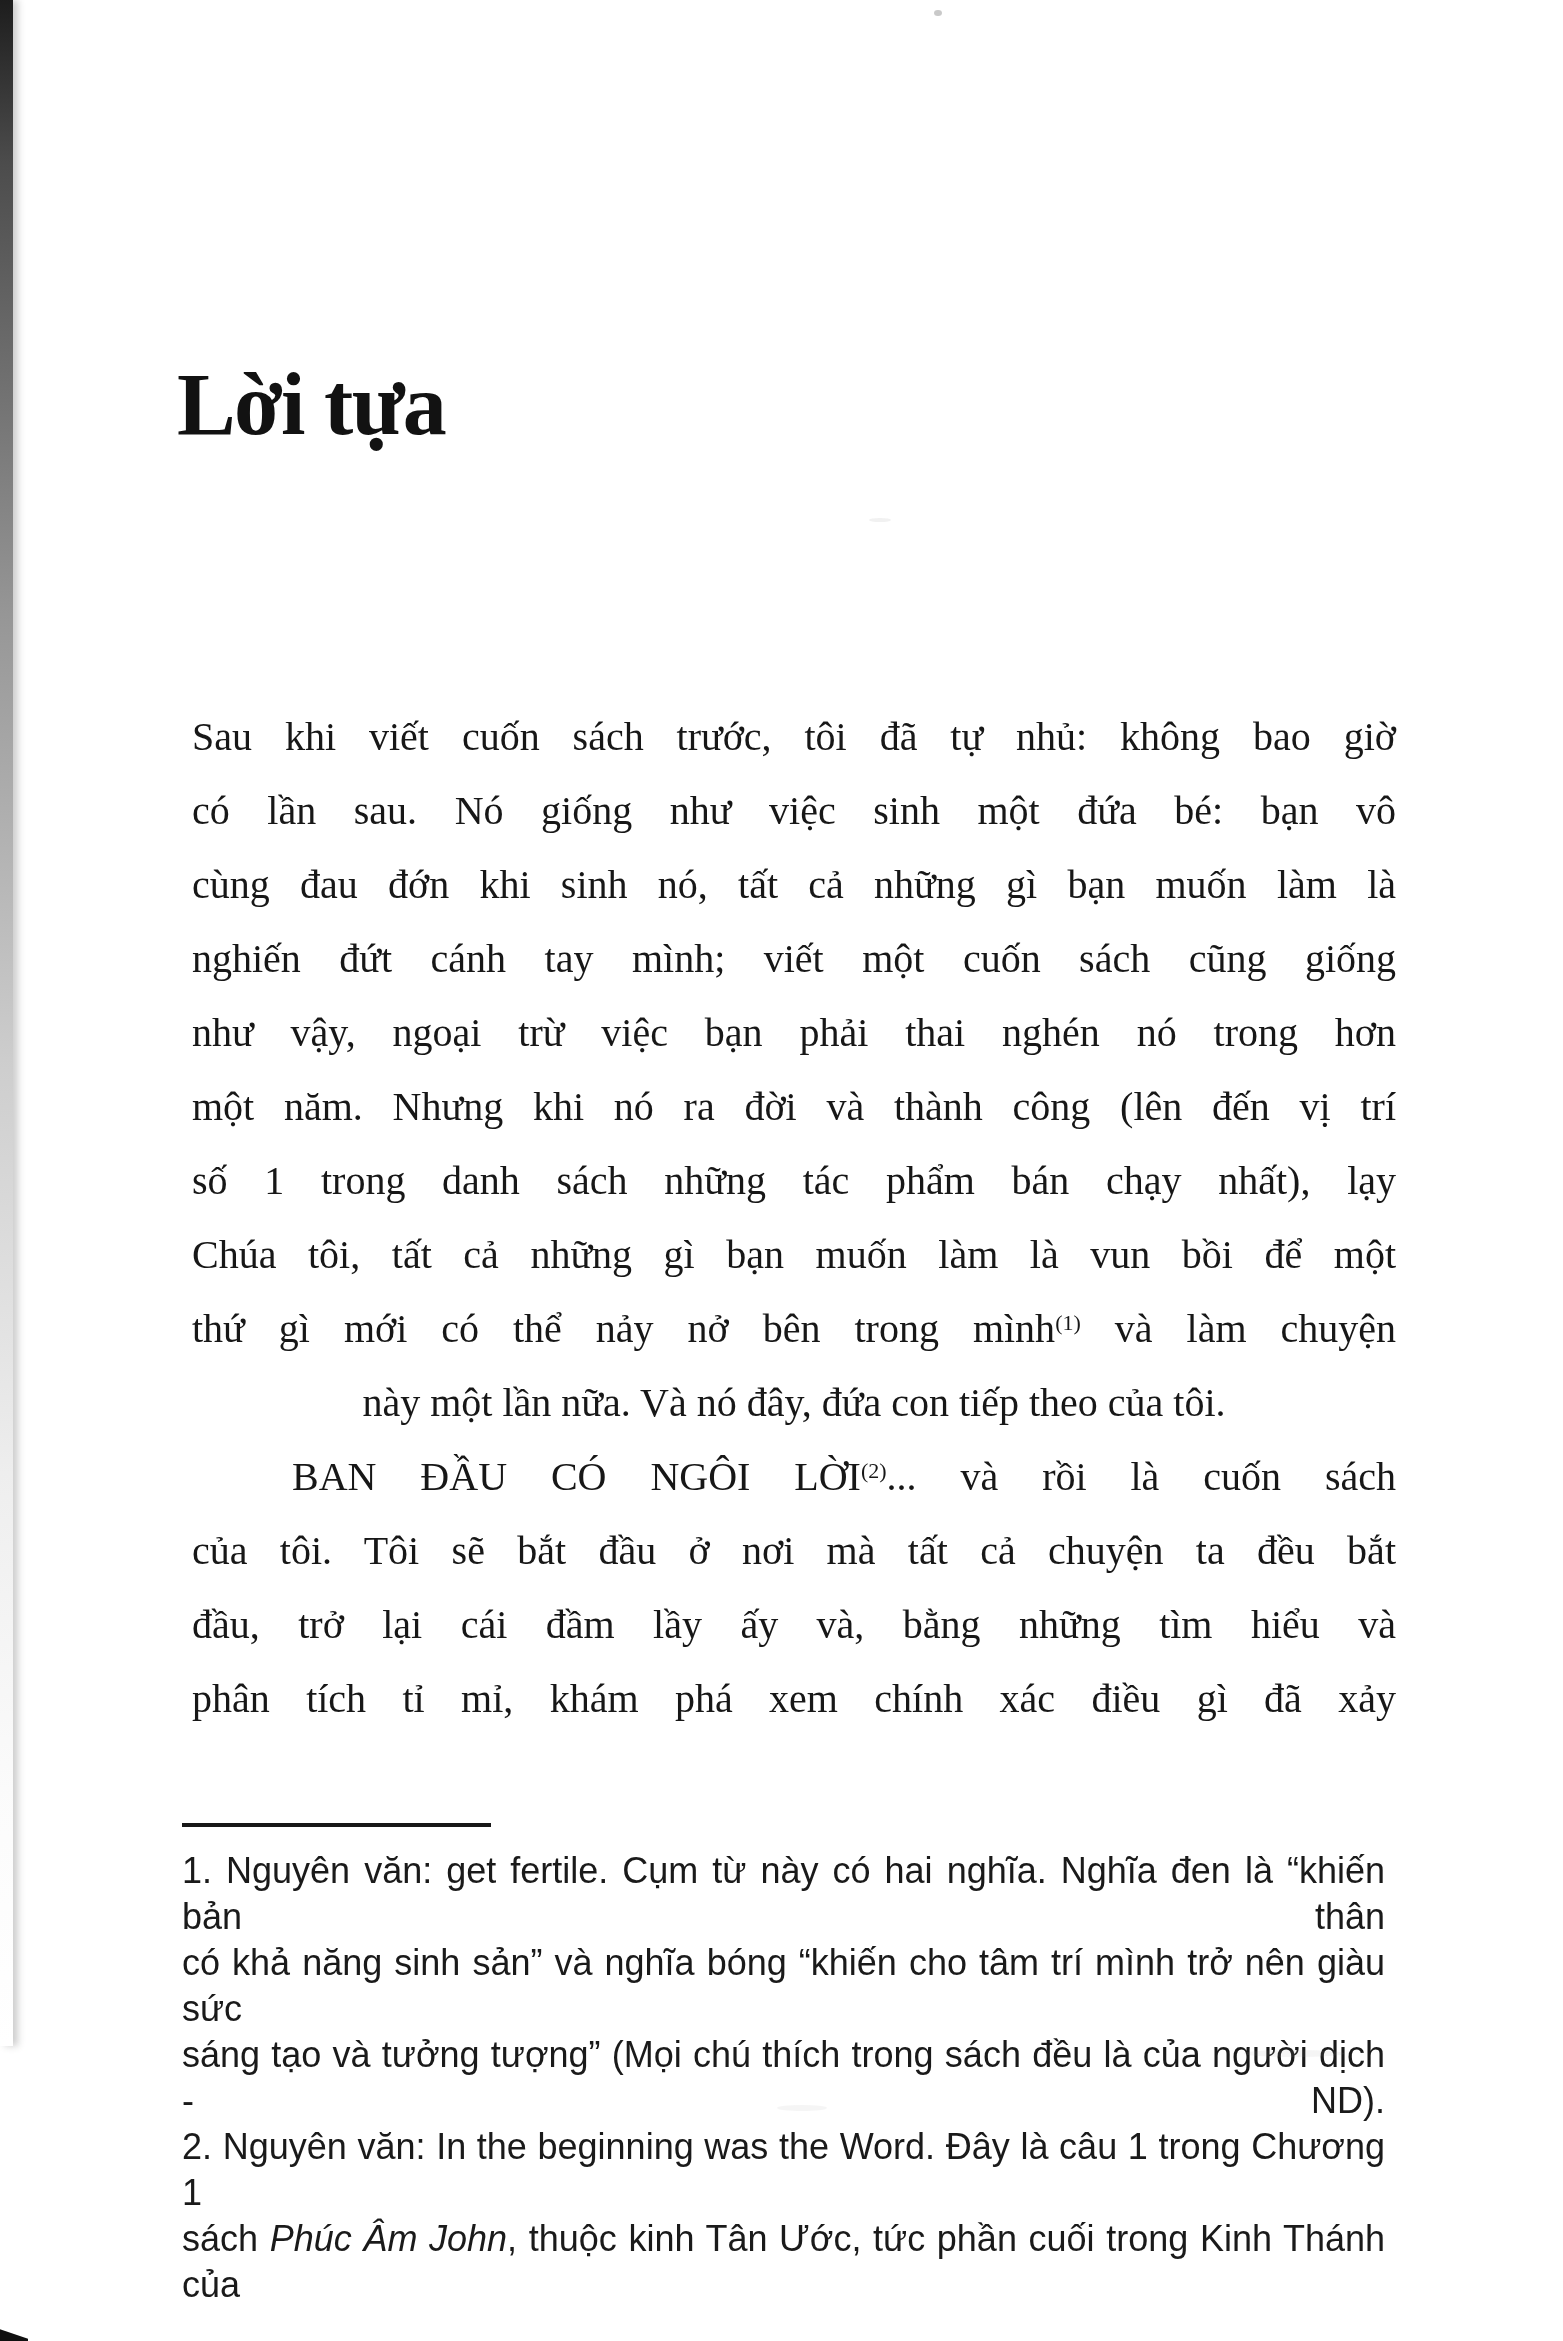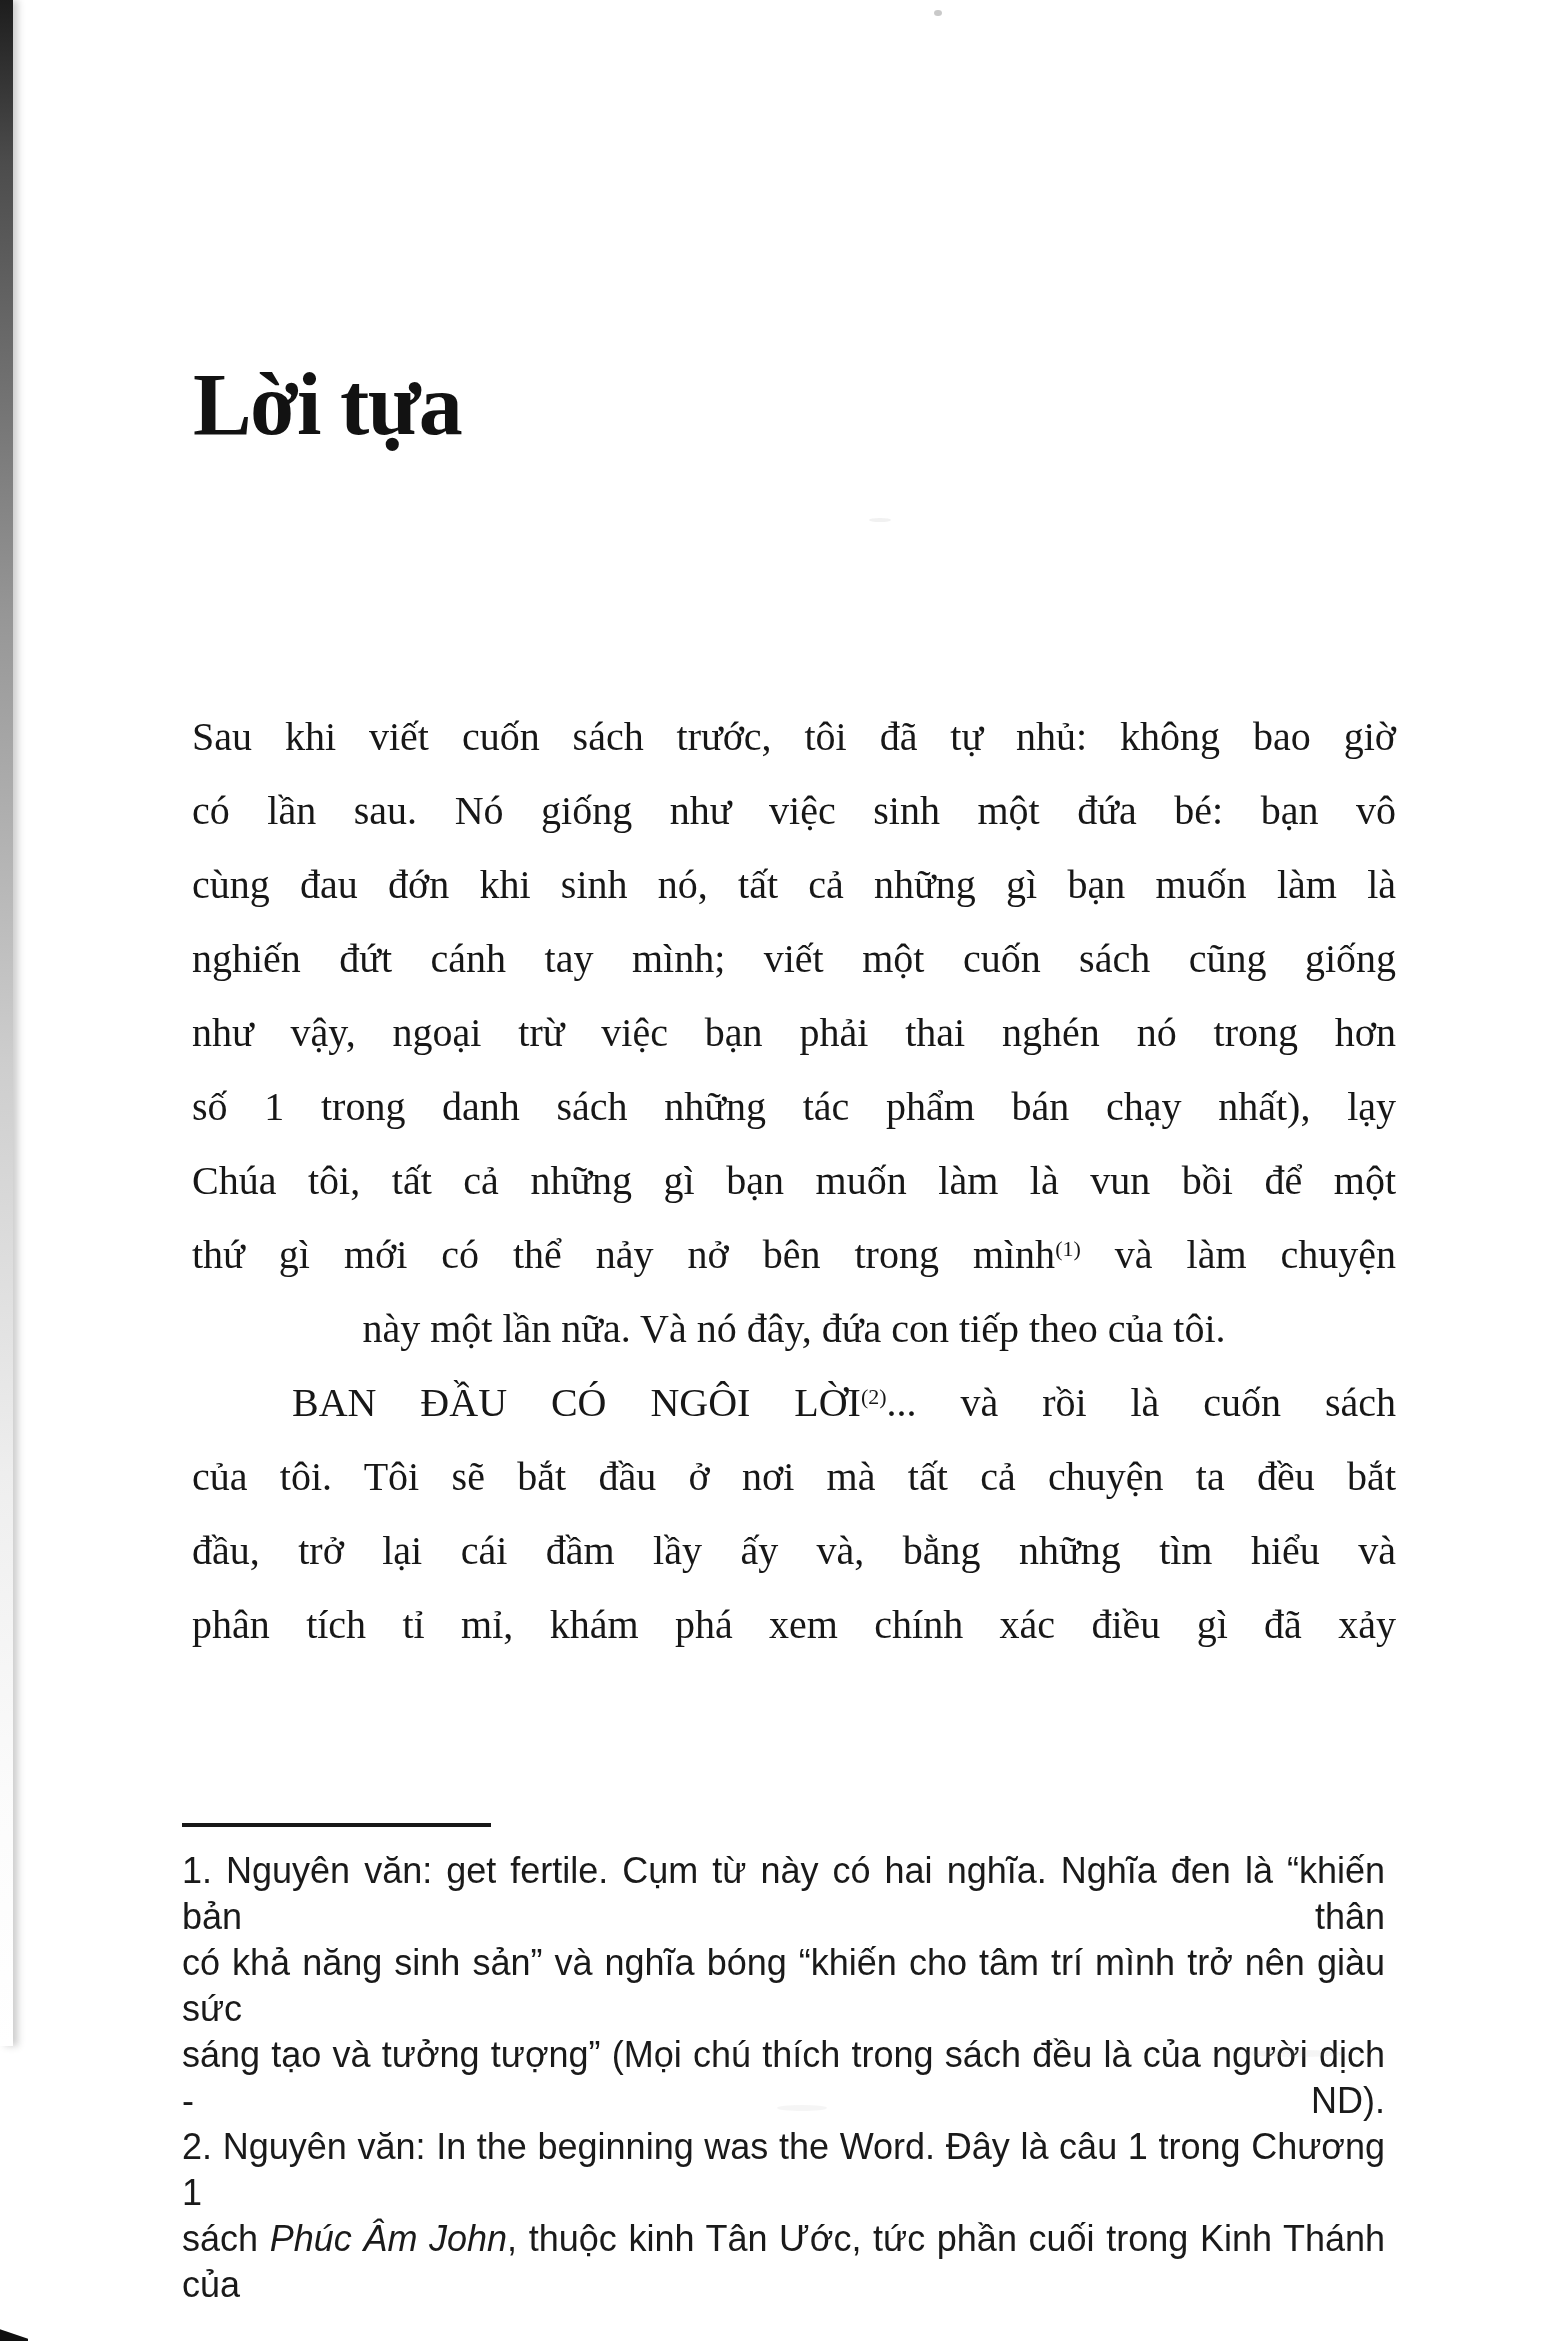--- a/index.html
+++ b/index.html
@@ -30,21 +30,21 @@
     background:#101010;
     clip-path:polygon(0 15%, 100% 78%, 100% 100%, 0 100%);
   }
   .speck{position:absolute;border-radius:50%;background:#9c9c9c;}
   .speck.s1{left:934px;top:10px;width:7.5px;height:5.8px;opacity:.55;}
   .speck.s2{left:869px;top:518px;width:22px;height:4.2px;opacity:.14;}
   .speck.s3{left:1244px;top:2050px;width:100px;height:6.7px;opacity:.10;}
   .speck.s4{left:777px;top:2105px;width:50px;height:5.8px;opacity:.10;}
 
   .title{
-    position:absolute;left:193px;top:357px;margin:0;
+    position:absolute;left:177px;top:357px;margin:0;
     font-size:88px;line-height:1.1;font-weight:bold;
     letter-spacing:-1.7px;color:#121212;
   }
   .bodytext{
     position:absolute;left:192px;top:700px;width:1204px;
     font-size:40px;line-height:74px;color:#171717;
   }
   .bodytext sup{font-size:55%;line-height:0;vertical-align:0.55em;}
   .footnotes{
     position:absolute;left:182px;top:1848px;width:1203px;
@@ -66,20 +66,21 @@
   <div class="gutter"></div>
 
   <h1 class="title">Lời tựa</h1>
 
   <div class="bodytext" id="body-lines">
       <div class="j"><span>Sau khi viết cuốn sách trước, tôi đã tự nhủ: không bao giờ</span></div>
       <div class="j"><span>có lần sau. Nó giống như việc sinh một đứa bé: bạn vô</span></div>
       <div class="j"><span>cùng đau đớn khi sinh nó, tất cả những gì bạn muốn làm là</span></div>
       <div class="j"><span>nghiến đứt cánh tay mình; viết một cuốn sách cũng giống</span></div>
       <div class="j"><span>như vậy, ngoại trừ việc bạn phải thai nghén nó trong hơn</span></div>
+      <div class="j"><span>một năm. Nhưng khi nó ra đời và thành công (lên đến vị trí</span></div>
       <div class="j"><span>số 1 trong danh sách những tác phẩm bán chạy nhất), lạy</span></div>
       <div class="j"><span>Chúa tôi, tất cả những gì bạn muốn làm là vun bồi để một</span></div>
       <div class="j"><span>thứ gì mới có thể nảy nở bên trong mình</span><sup>(1)</sup><span> và làm chuyện</span></div>
       <div class="r"><span>này một lần nữa. Và nó đây, đứa con tiếp theo của tôi.</span></div>
       <div class="j" style="text-indent: 100px;"><span>BAN ĐẦU CÓ NGÔI LỜI</span><sup>(2)</sup><span>... và rồi là cuốn sách</span></div>
       <div class="j"><span>của tôi. Tôi sẽ bắt đầu ở nơi mà tất cả chuyện ta đều bắt</span></div>
       <div class="j"><span>đầu, trở lại cái đầm lầy ấy và, bằng những tìm hiểu và</span></div>
       <div class="j"><span>phân tích tỉ mỉ, khám phá xem chính xác điều gì đã xảy</span></div>
     </div>
 

